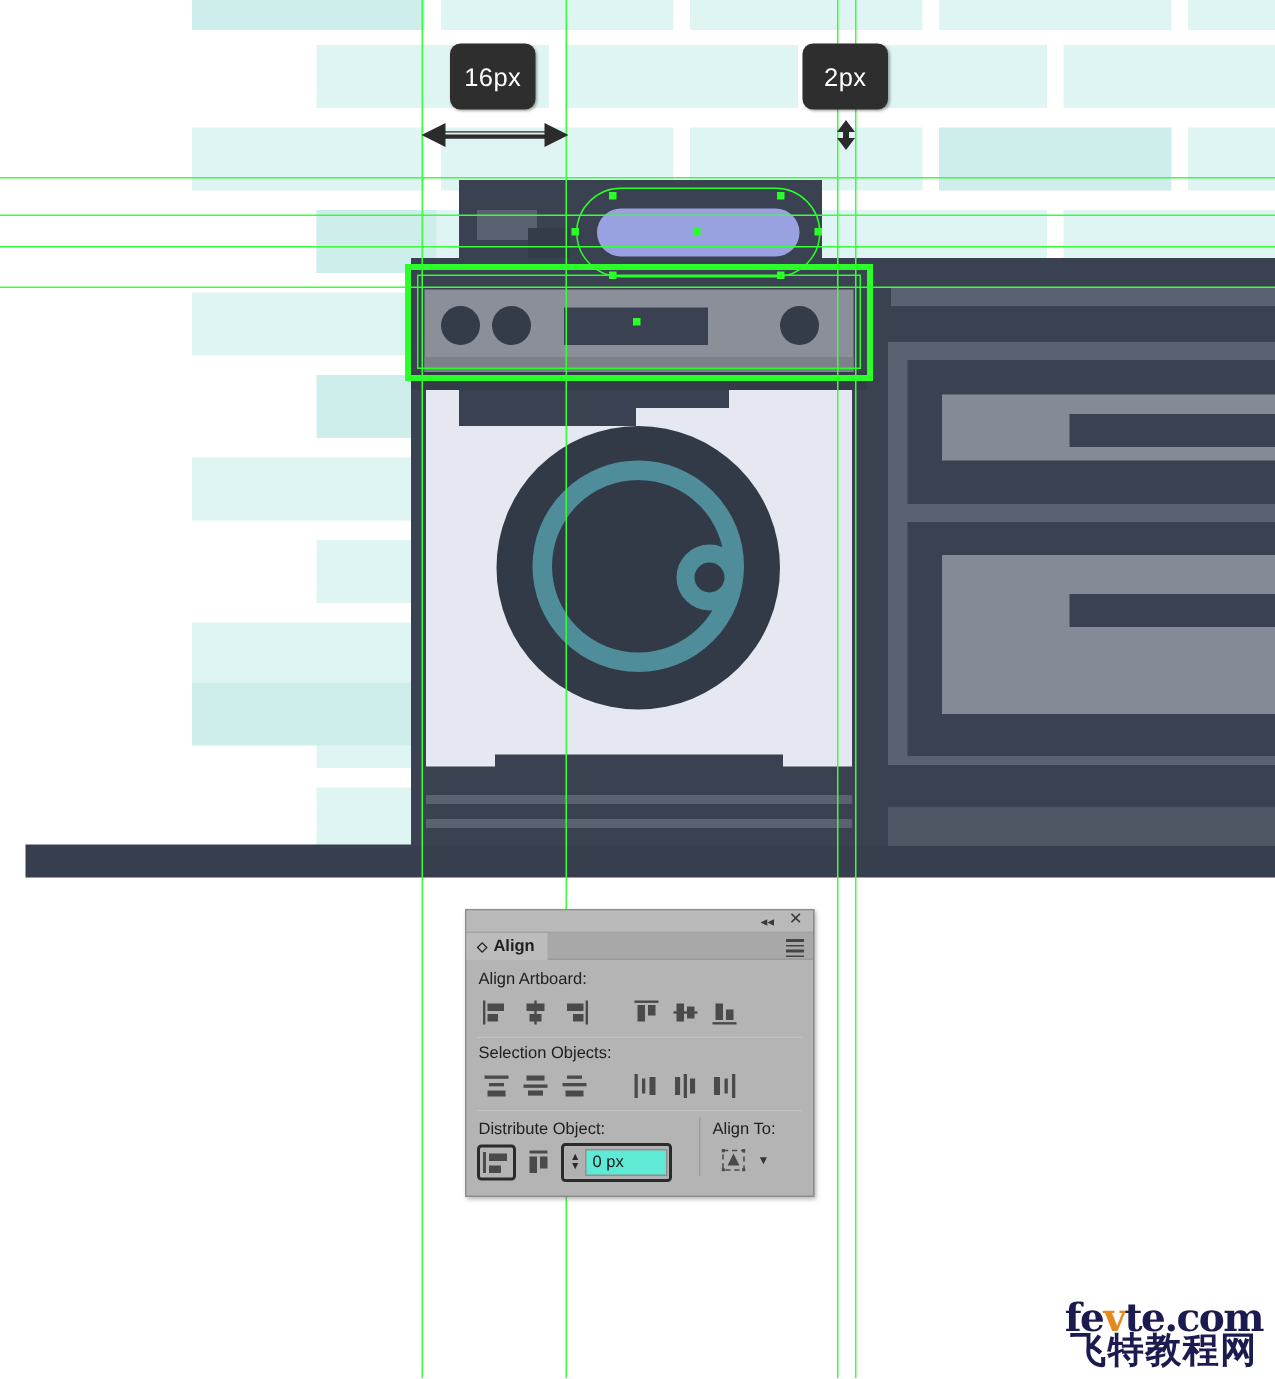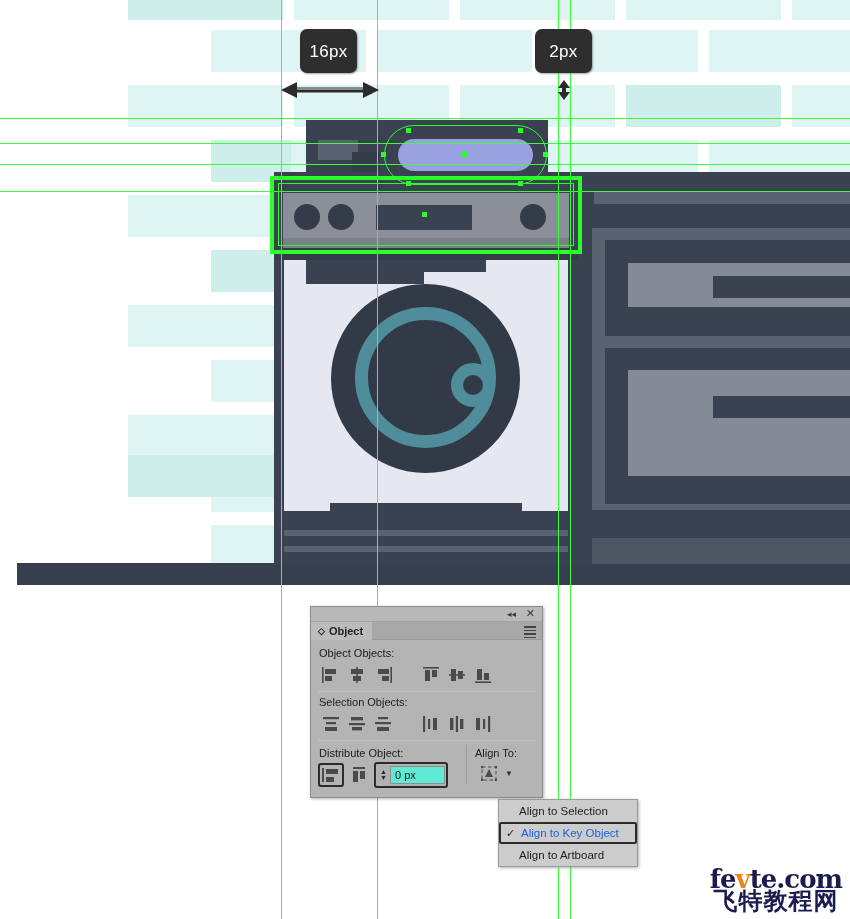--- a/index.html
+++ b/index.html
@@ -322,33 +322,33 @@
   </svg>
 
   <div id="align-panel">
     <div class="panel-titlebar">
       <span class="tb-collapse">◂◂</span>
       <span class="tb-close">✕</span>
     </div>
     <div class="panel-tabrow">
       <div class="panel-tab">
         <span class="tab-diamond">◇</span>
-        <span>Object</span>
+        <span>Align</span>
       </div>
       <div class="panel-menu">
           <i></i>
           <i></i>
           <i></i>
           <i></i>
         </div>
     </div>
 
     <div class="panel-body">
 
-      <div class="sec-label">Object Objects:</div>
+      <div class="sec-label">Align Artboard:</div>
       <div class="icon-row">
         <div class="icon-btn">
           <svg width="20" height="18" viewBox="0 0 20 18">
               <rect x="1" y="1" width="1.6" height="16" fill="#4a4a4a"></rect>
               <rect x="4" y="3" width="11" height="5" fill="#4a4a4a"></rect>
               <rect x="4" y="10" width="7" height="5" fill="#4a4a4a"></rect>
             </svg>
         </div>
         <div class="icon-btn">
           <svg width="20" height="18" viewBox="0 0 20 18">
@@ -481,32 +481,20 @@
                 <rect x="13.8" y="12.8" width="2.2" height="2.2" fill="#4a4a4a"></rect>
               </svg>
             </div>
             <span style="font-size:8px;color:#333;margin-left:1px;">▼</span>
           </div>
         </div>
       </div>
     </div>
   </div>
 
-  <div id="align-dropdown">
-    <div class="dd-item">
-      <span>Align to Selection</span>
-    </div>
-    <div class="dd-item selected">
-      <span class="dd-check">✓</span>
-      <span>Align to Key Object</span>
-    </div>
-    <div class="dd-item">
-      <span>Align to Artboard</span>
-    </div>
-  </div>
 
   <div id="watermark">
     <div class="wm-top">
       <span style="color:#1b1b4f;">fe</span><span style="color:#e58a1a;">v</span><span style="color:#1b1b4f;">te.com</span>
     </div>
     <div class="wm-bot">飞特教程网</div>
   </div>
 
 </div>
 

